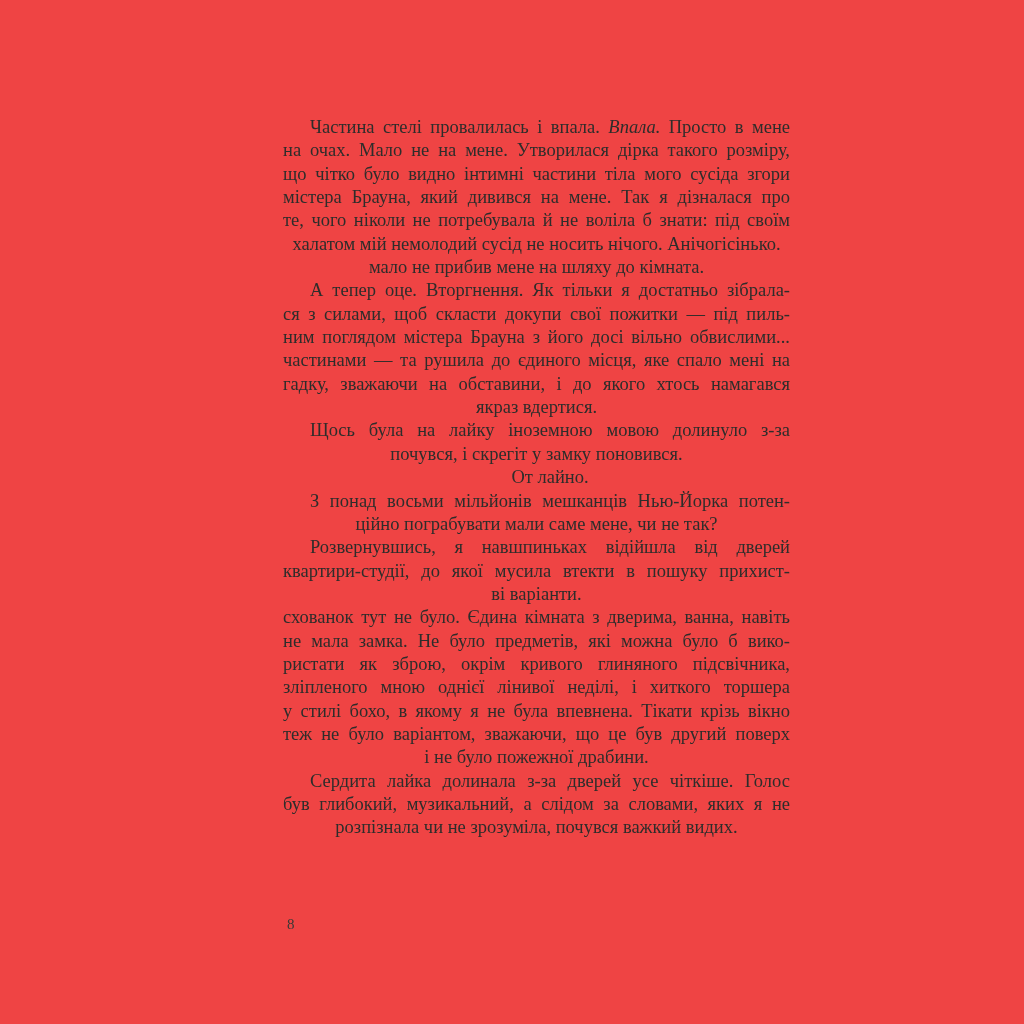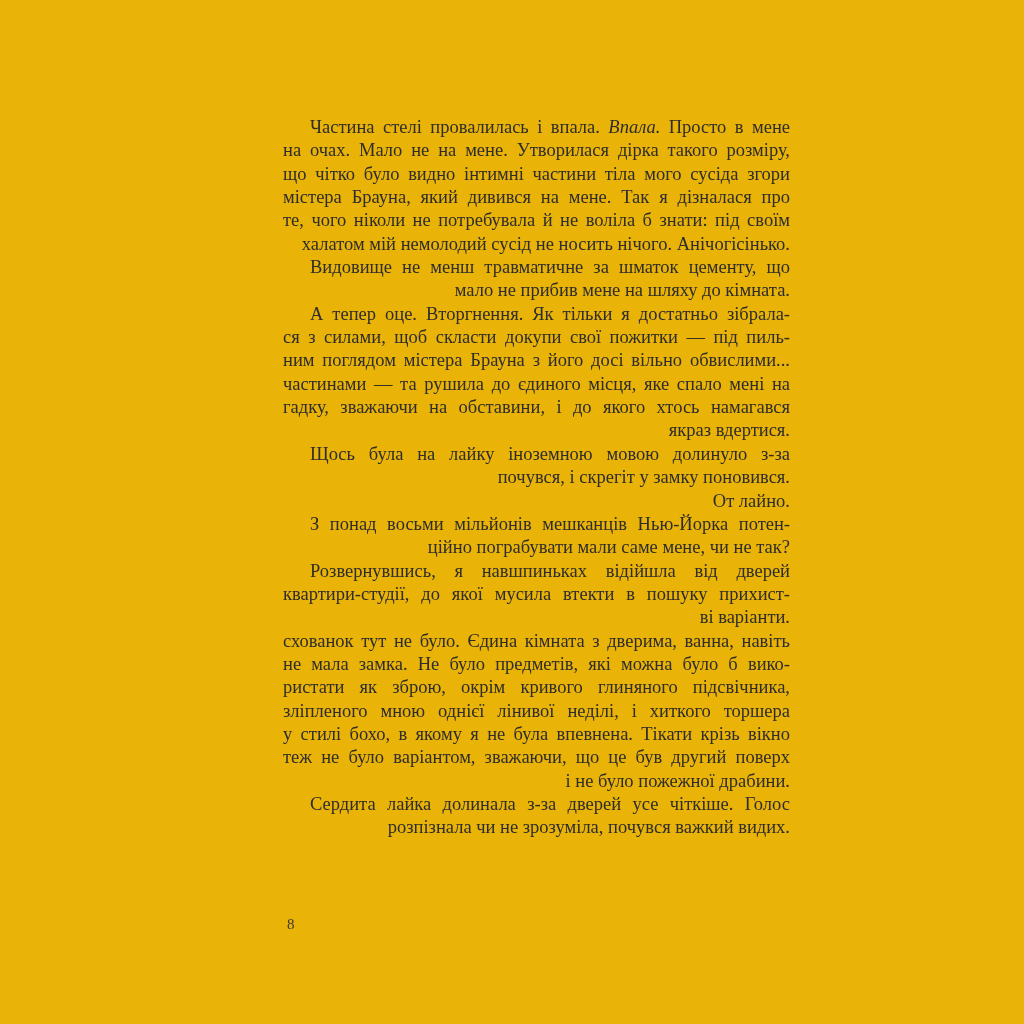--- a/index.html
+++ b/index.html
@@ -6,40 +6,40 @@
     margin: 0;
     padding: 0;
     width: 1024px;
     height: 1024px;
     background: #fcfcfb;
   }
   .book-page {
     position: relative;
     width: 1024px;
     height: 1024px;
-    background: #eab308;
+    background: #ef4444;
     font-family: "Liberation Serif", serif;
     color: #2e2d2b;
     overflow: hidden;
   }
   .text-block {
     position: absolute;
     left: 283px;
     top: 116px;
     width: 507px;
     font-size: 18.5px;
     line-height: 23.35px;
     -webkit-font-smoothing: antialiased;
   }
   .para {
     margin: 0;
     padding: 0;
   }
   .line {
-    text-align: right;
+    text-align: center;
     white-space: normal;
   }
   .line.just {
     text-align: justify;
     text-align-last: justify;
   }
   .line.first {
     text-indent: 27px;
   }
   .para.italic .line {
@@ -63,21 +63,20 @@
   <div class="text-block">
       <div class="para">
         <div class="line first just"><span>Частина стелі провалилась і впала. </span><i>Впала.</i><span> Просто в мене</span></div>
         <div class="line just"><span>на очах. Мало не на мене. Утворилася дірка такого розміру,</span></div>
         <div class="line just"><span>що чітко було видно інтимні частини тіла мого сусіда згори</span></div>
         <div class="line just"><span>містера Брауна, який дивився на мене. Так я дізналася про</span></div>
         <div class="line just"><span>те, чого ніколи не потребувала й не воліла б знати: під своїм</span></div>
         <div class="line"><span>халатом мій немолодий сусід не носить нічого. Анічогісінько.</span></div>
       </div>
       <div class="para">
-        <div class="line first just"><span>Видовище не менш травматичне за шматок цементу, що</span></div>
         <div class="line"><span>мало не прибив мене на шляху до кімната.</span></div>
       </div>
       <div class="para">
         <div class="line first just"><span>А тепер оце. Вторгнення. Як тільки я достатньо зібрала-</span></div>
         <div class="line just"><span>ся з силами, щоб скласти докупи свої пожитки — під пиль-</span></div>
         <div class="line just"><span>ним поглядом містера Брауна з його досі вільно обвислими...</span></div>
         <div class="line just"><span>частинами — та рушила до єдиного місця, яке спало мені на</span></div>
         <div class="line just"><span>гадку, зважаючи на обставини, і до якого хтось намагався</span></div>
         <div class="line"><span>якраз вдертися.</span></div>
       </div>
@@ -101,17 +100,18 @@
         <div class="line just"><span>схованок тут не було. Єдина кімната з дверима, ванна, навіть</span></div>
         <div class="line just"><span>не мала замка. Не було предметів, які можна було б вико-</span></div>
         <div class="line just"><span>ристати як зброю, окрім кривого глиняного підсвічника,</span></div>
         <div class="line just"><span>зліпленого мною однієї лінивої неділі, і хиткого торшера</span></div>
         <div class="line just"><span>у стилі бохо, в якому я не була впевнена. Тікати крізь вікно</span></div>
         <div class="line just"><span>теж не було варіантом, зважаючи, що це був другий поверх</span></div>
         <div class="line"><span>і не було пожежної драбини.</span></div>
       </div>
       <div class="para">
         <div class="line first just"><span>Сердита лайка долинала з-за дверей усе чіткіше. Голос</span></div>
+        <div class="line just"><span>був глибокий, музикальний, а слідом за словами, яких я не</span></div>
         <div class="line"><span>розпізнала чи не зрозуміла, почувся важкий видих.</span></div>
       </div>
     </div>
   <div class="page-number">8</div>
 </div>
 
 </body></html>

